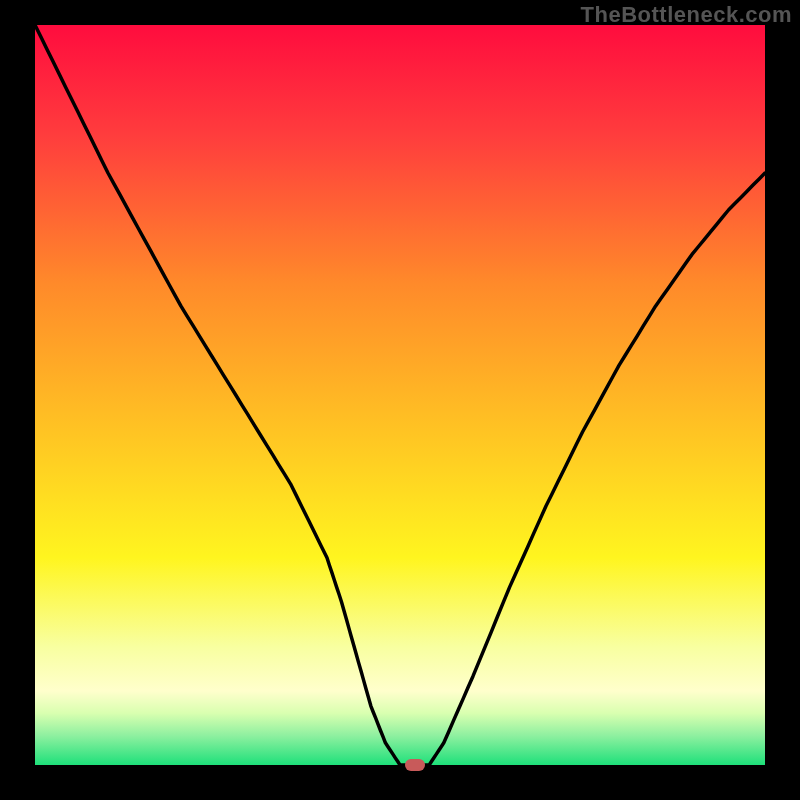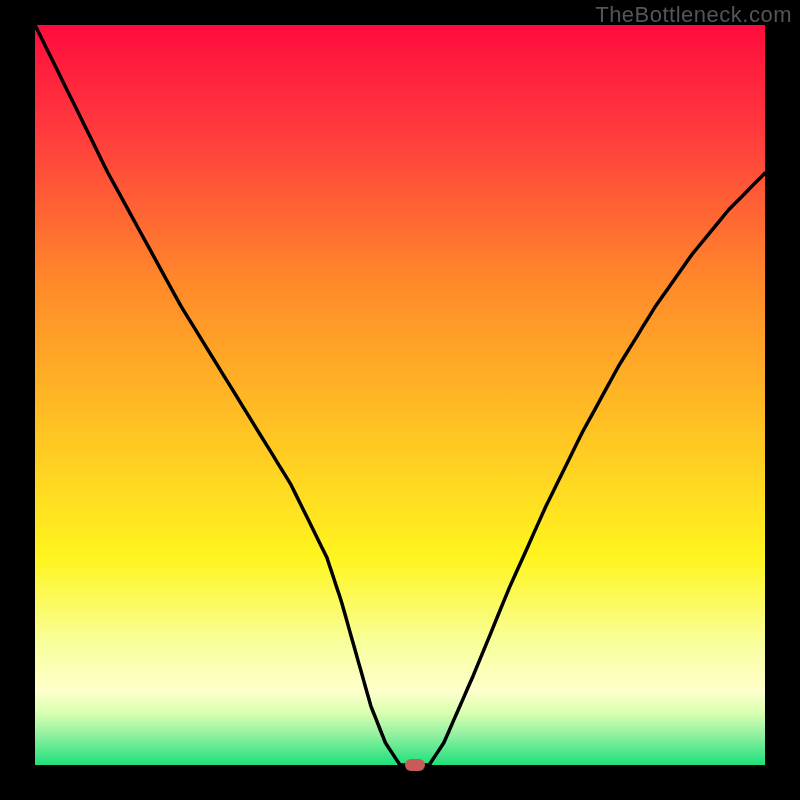--- a/index.html
+++ b/index.html
@@ -16,21 +16,21 @@
     width: 800px;
     height: 800px;
     background: #000;
   }
   .watermark {
     position: absolute;
     top: 2px;
     right: 8px;
     color: #555;
     font-size: 22px;
-    font-weight: 400;
+    font-weight: 700;
     letter-spacing: 0.5px;
     z-index: 20;
     user-select: none;
   }
   .plot-area {
     position: absolute;
     left: 35px;
     top: 25px;
     width: 730px;
     height: 740px;

